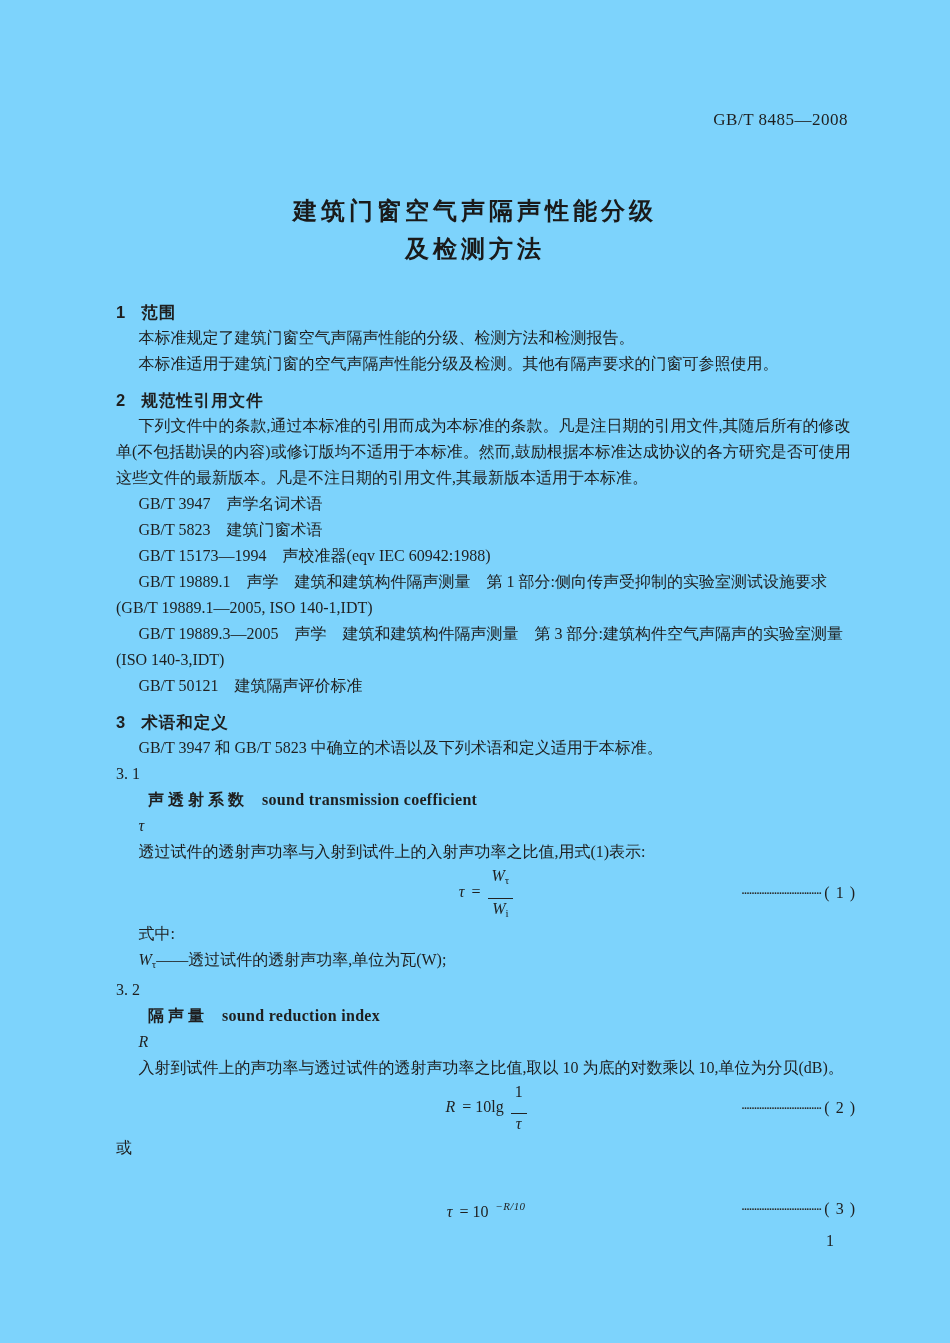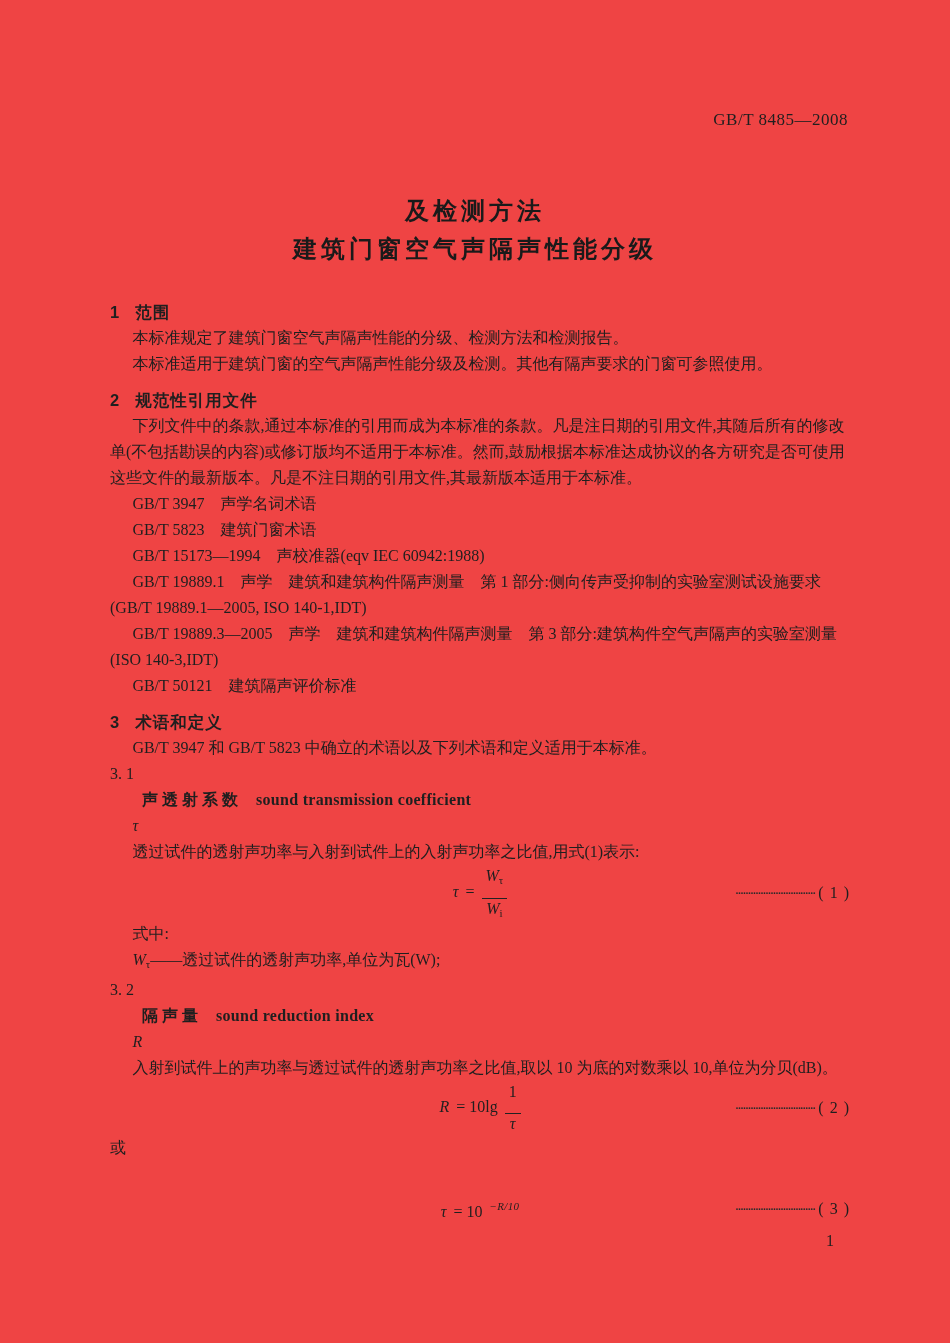--- a/index.html
+++ b/index.html
@@ -1,36 +1,36 @@
 <!DOCTYPE html>
 <html><head>
 <meta charset="utf-8">
 <style>
   html,body { margin:0; padding:0; background:#ffffff; }
   .page {
     position:relative;
     width:950px; height:1343px;
-    background:#ef4444;
+    background:#7dd3fc;
     color:#1f1f1f;
     font-family:"Liberation Serif","DejaVu Serif",serif;
     overflow:hidden;
   }
   .doc-number {
     position:absolute; top:110px; right:102px;
     font-size:17px; letter-spacing:0.5px;
   }
   .title {
     position:absolute; top:192px; left:0; width:100%;
     text-align:center;
     font-family:"Liberation Sans","DejaVu Sans",sans-serif;
     font-weight:700; font-size:24px; line-height:38px; letter-spacing:4px;
     color:#1a1a1a;
   }
   .content {
-    position:absolute; top:297px; left:110px; width:740px;
+    position:absolute; top:297px; left:116px; width:740px;
     font-size:16px; line-height:26px;
   }
   .sec-h {
     font-family:"Liberation Sans","DejaVu Sans",sans-serif;
     font-weight:700; font-size:16.5px; line-height:26px;
     letter-spacing:1px;
   }
   .sec-num { display:inline-block; }
   .sec-t   { margin-left:15px; }
   p { margin:0; }
@@ -65,22 +65,22 @@
   .page-number { position:absolute; top:1232px; right:116px; font-size:16px; }
 </style>
 </head>
 <body>
 
 <div class="page">
 
   <div class="doc-number">GB/T 8485—2008</div>
 
   <div class="title">
+    <div>建筑门窗空气声隔声性能分级</div>
     <div>及检测方法</div>
-    <div>建筑门窗空气声隔声性能分级</div>
   </div>
 
   <div class="content">
 
     <div class="sec-h mt2">
       <span class="sec-num">1</span><span class="sec-t">范围</span>
     </div>
     <p class="ind mt6">本标准规定了建筑门窗空气声隔声性能的分级、检测方法和检测报告。</p>
     <p class="ind">本标准适用于建筑门窗的空气声隔声性能分级及检测。其他有隔声要求的门窗可参照使用。</p>
 

